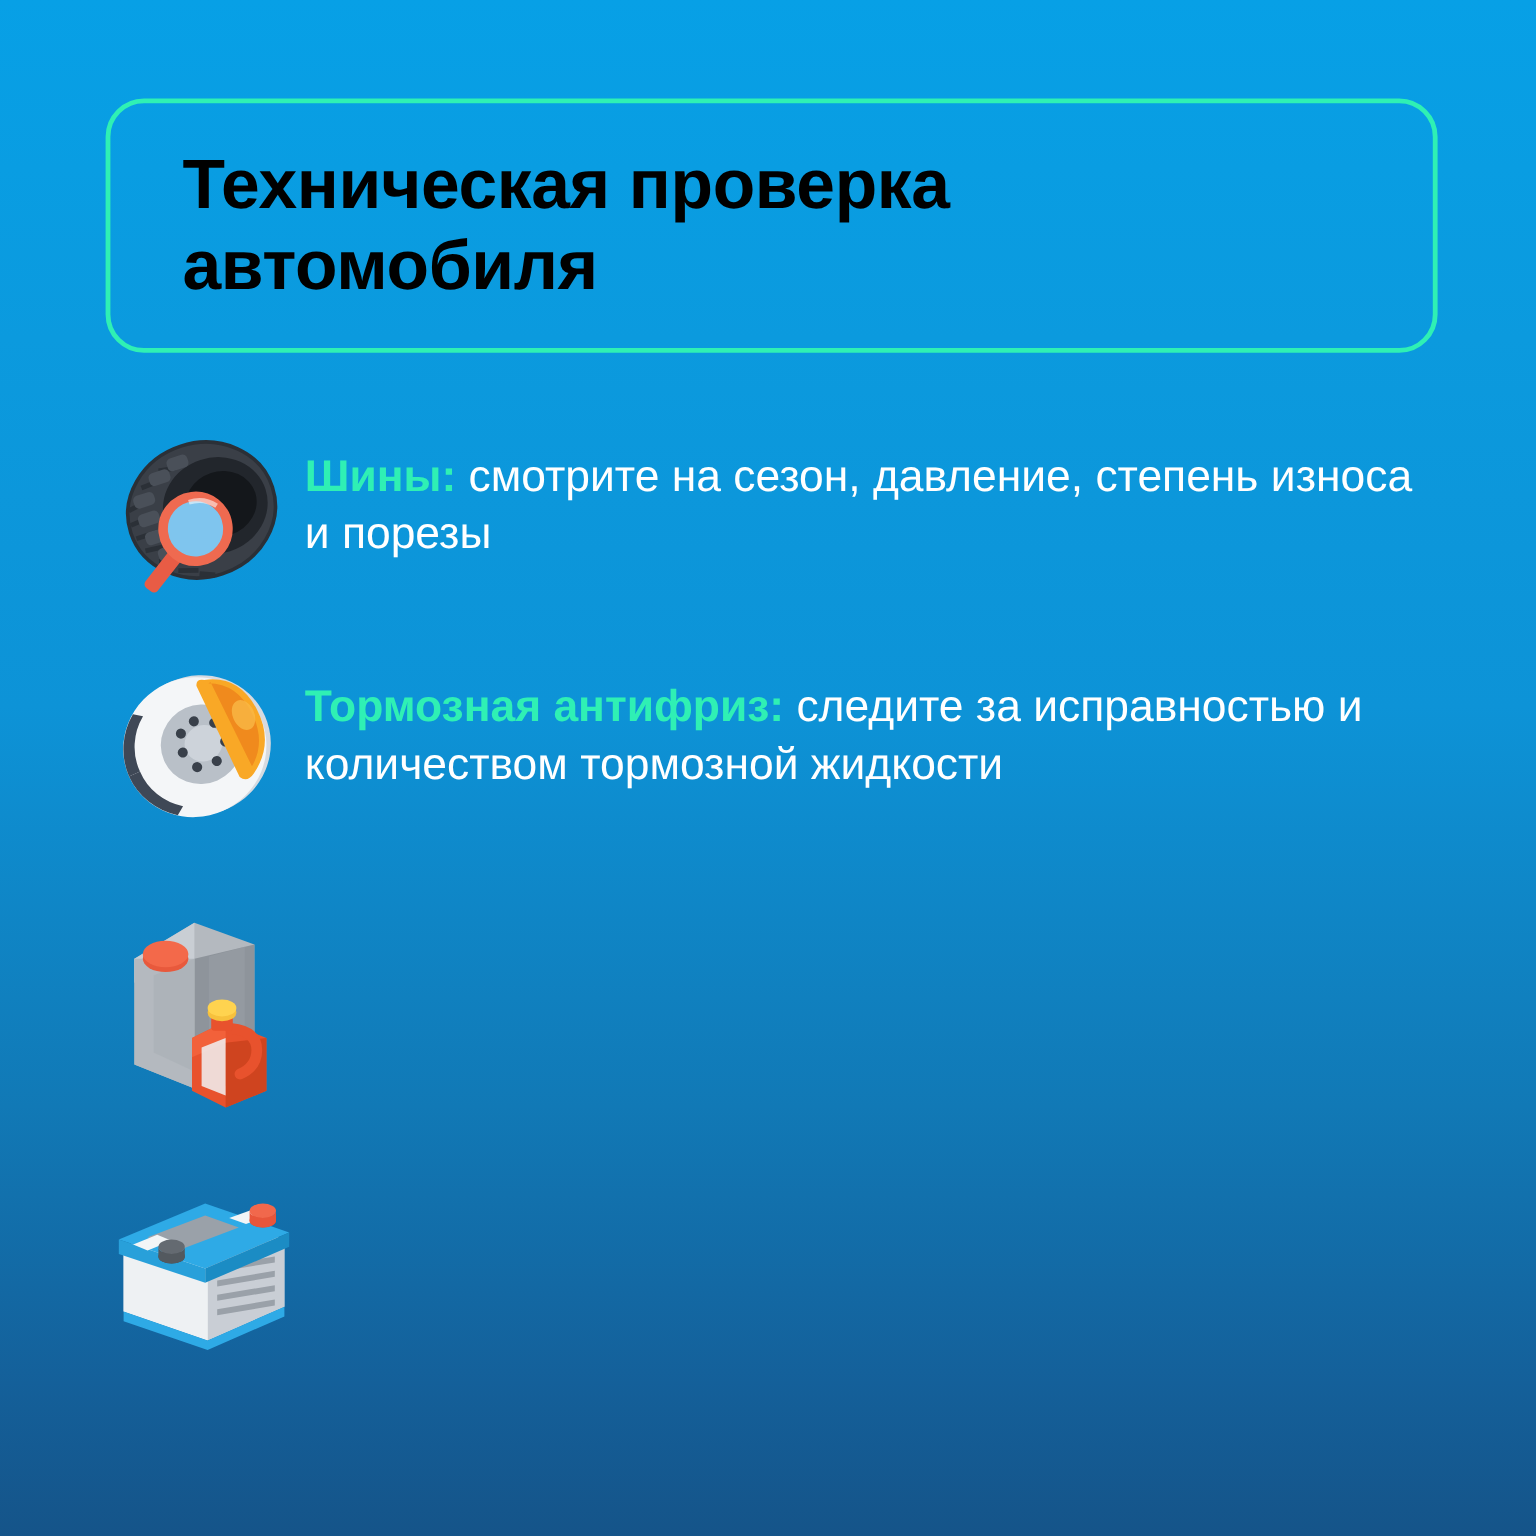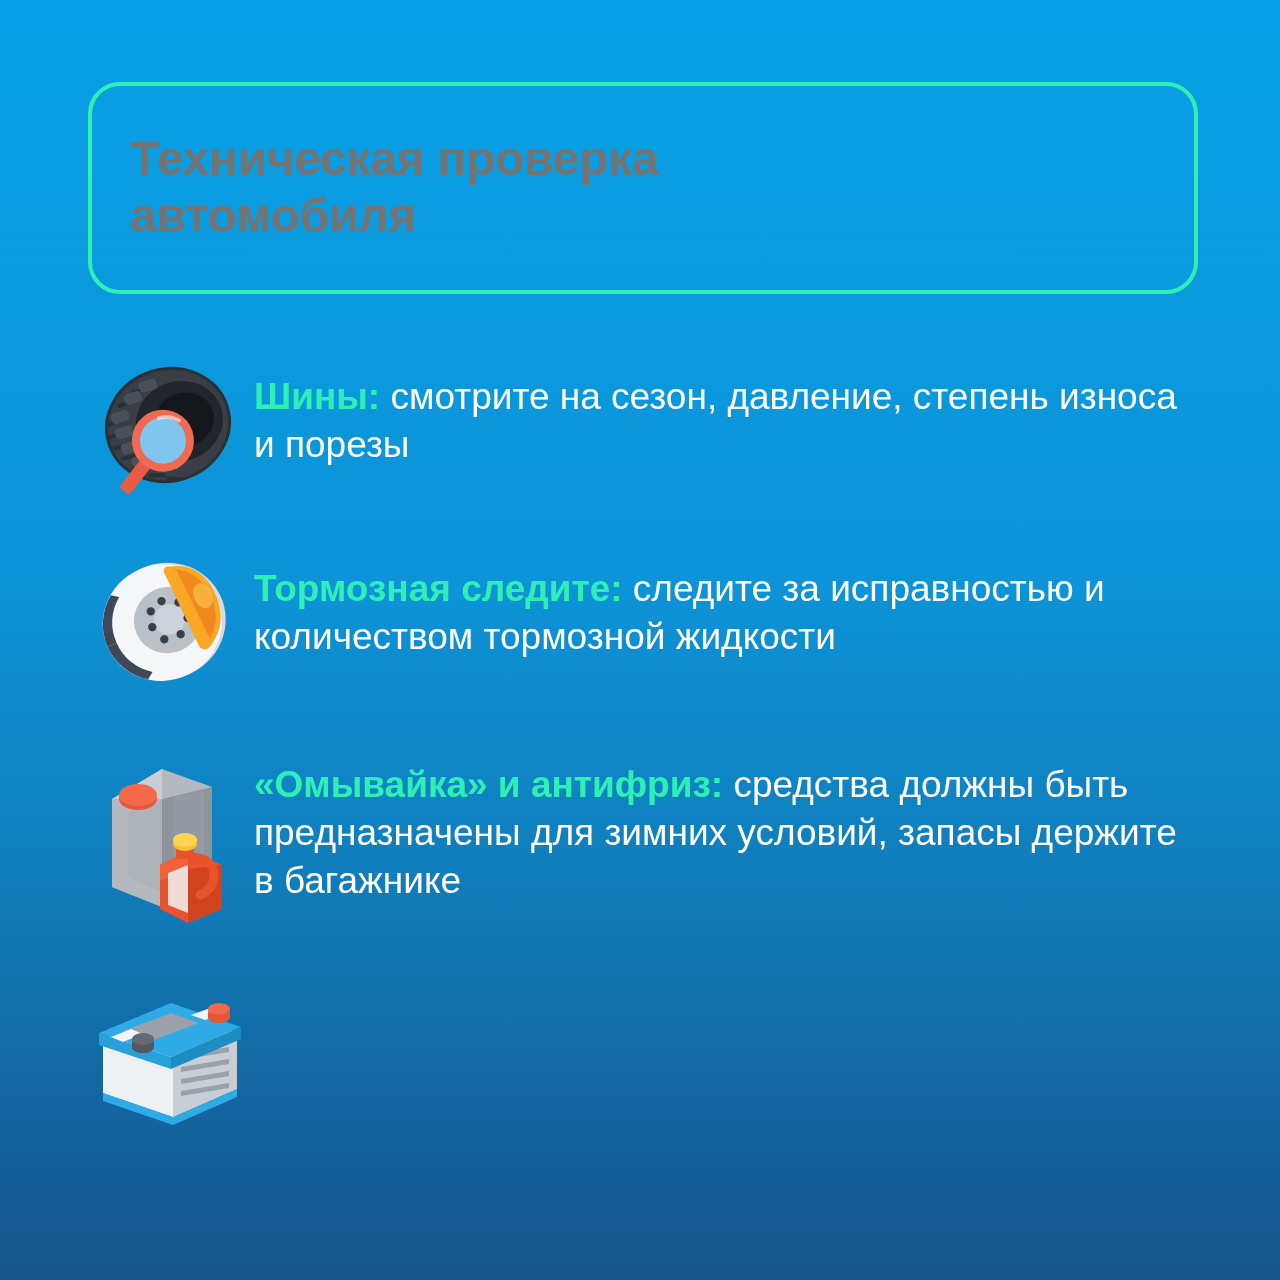--- a/index.html
+++ b/index.html
@@ -27,26 +27,27 @@
     position:absolute;
     left:88px; top:82px;
     width:1110px; height:212px;
     border:4px solid #2ff0b4;
     border-radius:32px;
     display:flex;
     align-items:center;
     padding:0 38px;
   }
   .title-text {
-    color:#737373;
-    font-size:48px;
+    color:#000000;
+    font-size:58px;
     font-weight:bold;
     line-height:1.18;
     letter-spacing:-0.3px;
     white-space:pre-line;
+    margin-left:22px;
   }
 
   
   .list {
     position:absolute;
     left:0; top:355px;
     width:1280px;
   }
   .row {
     display:flex;
@@ -161,21 +162,21 @@
           </g>
 
           <path d="M104 22 q28 8 30 40 q2 32 -24 48 q-8 5 -12 -2 l-2 -84 q2 -6 8 -2 z" fill="#f9a826"></path>
           <path d="M106 26 q22 10 23 38 q1 26 -18 40 l-3 -78 z" fill="#f08a1d"></path>
           <ellipse cx="122" cy="62" rx="9" ry="13" fill="#f9b846" opacity=".8"></ellipse>
         </g>
       </svg>
     </div>
     <div class="text-cell">
       <div class="row-text">
-        <span class="row-label">Тормозная следите:</span><span> следите за исправностью и количеством тормозной жидкости</span>
+        <span class="row-label">Тормозная антифриз:</span><span> следите за исправностью и количеством тормозной жидкости</span>
       </div>
     </div>
   </div>
 
   <div class="row row-3">
     <div class="icon-cell">
       <svg width="160" height="180" viewBox="0 0 160 180">
 
         <path d="M24 52 L74 22 L124 40 L124 136 L74 160 L24 140 Z" fill="#b4b9bf"></path>
         <path d="M74 52 L124 40 L124 136 L74 160 Z" fill="#8e949b"></path>
@@ -192,25 +193,20 @@
         <path d="M72 118 L100 104 L100 122 L72 134 Z" fill="#f2613a"></path>
         <path d="M80 126 L100 118 L100 166 L80 158 Z" fill="#f0f2f4" opacity=".85"></path>
 
         <path d="M104 110 q22 2 22 18 q0 14 -14 20" stroke="#e8522d" stroke-width="9" fill="none" stroke-linecap="round"></path>
 
         <rect x="88" y="96" width="18" height="16" rx="3" fill="#e8522d"></rect>
         <ellipse cx="97" cy="97" rx="12" ry="7" fill="#f7c13c"></ellipse>
         <ellipse cx="97" cy="93" rx="12" ry="7" fill="#ffd34f"></ellipse>
       </svg>
     </div>
-    <div class="text-cell">
-      <div class="row-text">
-        <span class="row-label">«Омывайка» и антифриз:</span><span> средства должны быть предназначены для зимних условий, запасы держите в багажнике</span>
-      </div>
-    </div>
   </div>
 
   <div class="row row-4">
     <div class="icon-cell">
       <svg width="162" height="150" viewBox="0 0 162 150">
 
         <path d="M16 62 L86 34 L150 56 L150 112 L86 140 L16 116 Z" fill="#e9ecef"></path>
         <path d="M86 62 L150 56 L150 112 L86 140 Z" fill="#c9ced5"></path>
         <path d="M16 62 L16 116 L86 140 L86 62 Z" fill="#eef1f3"></path>
 

